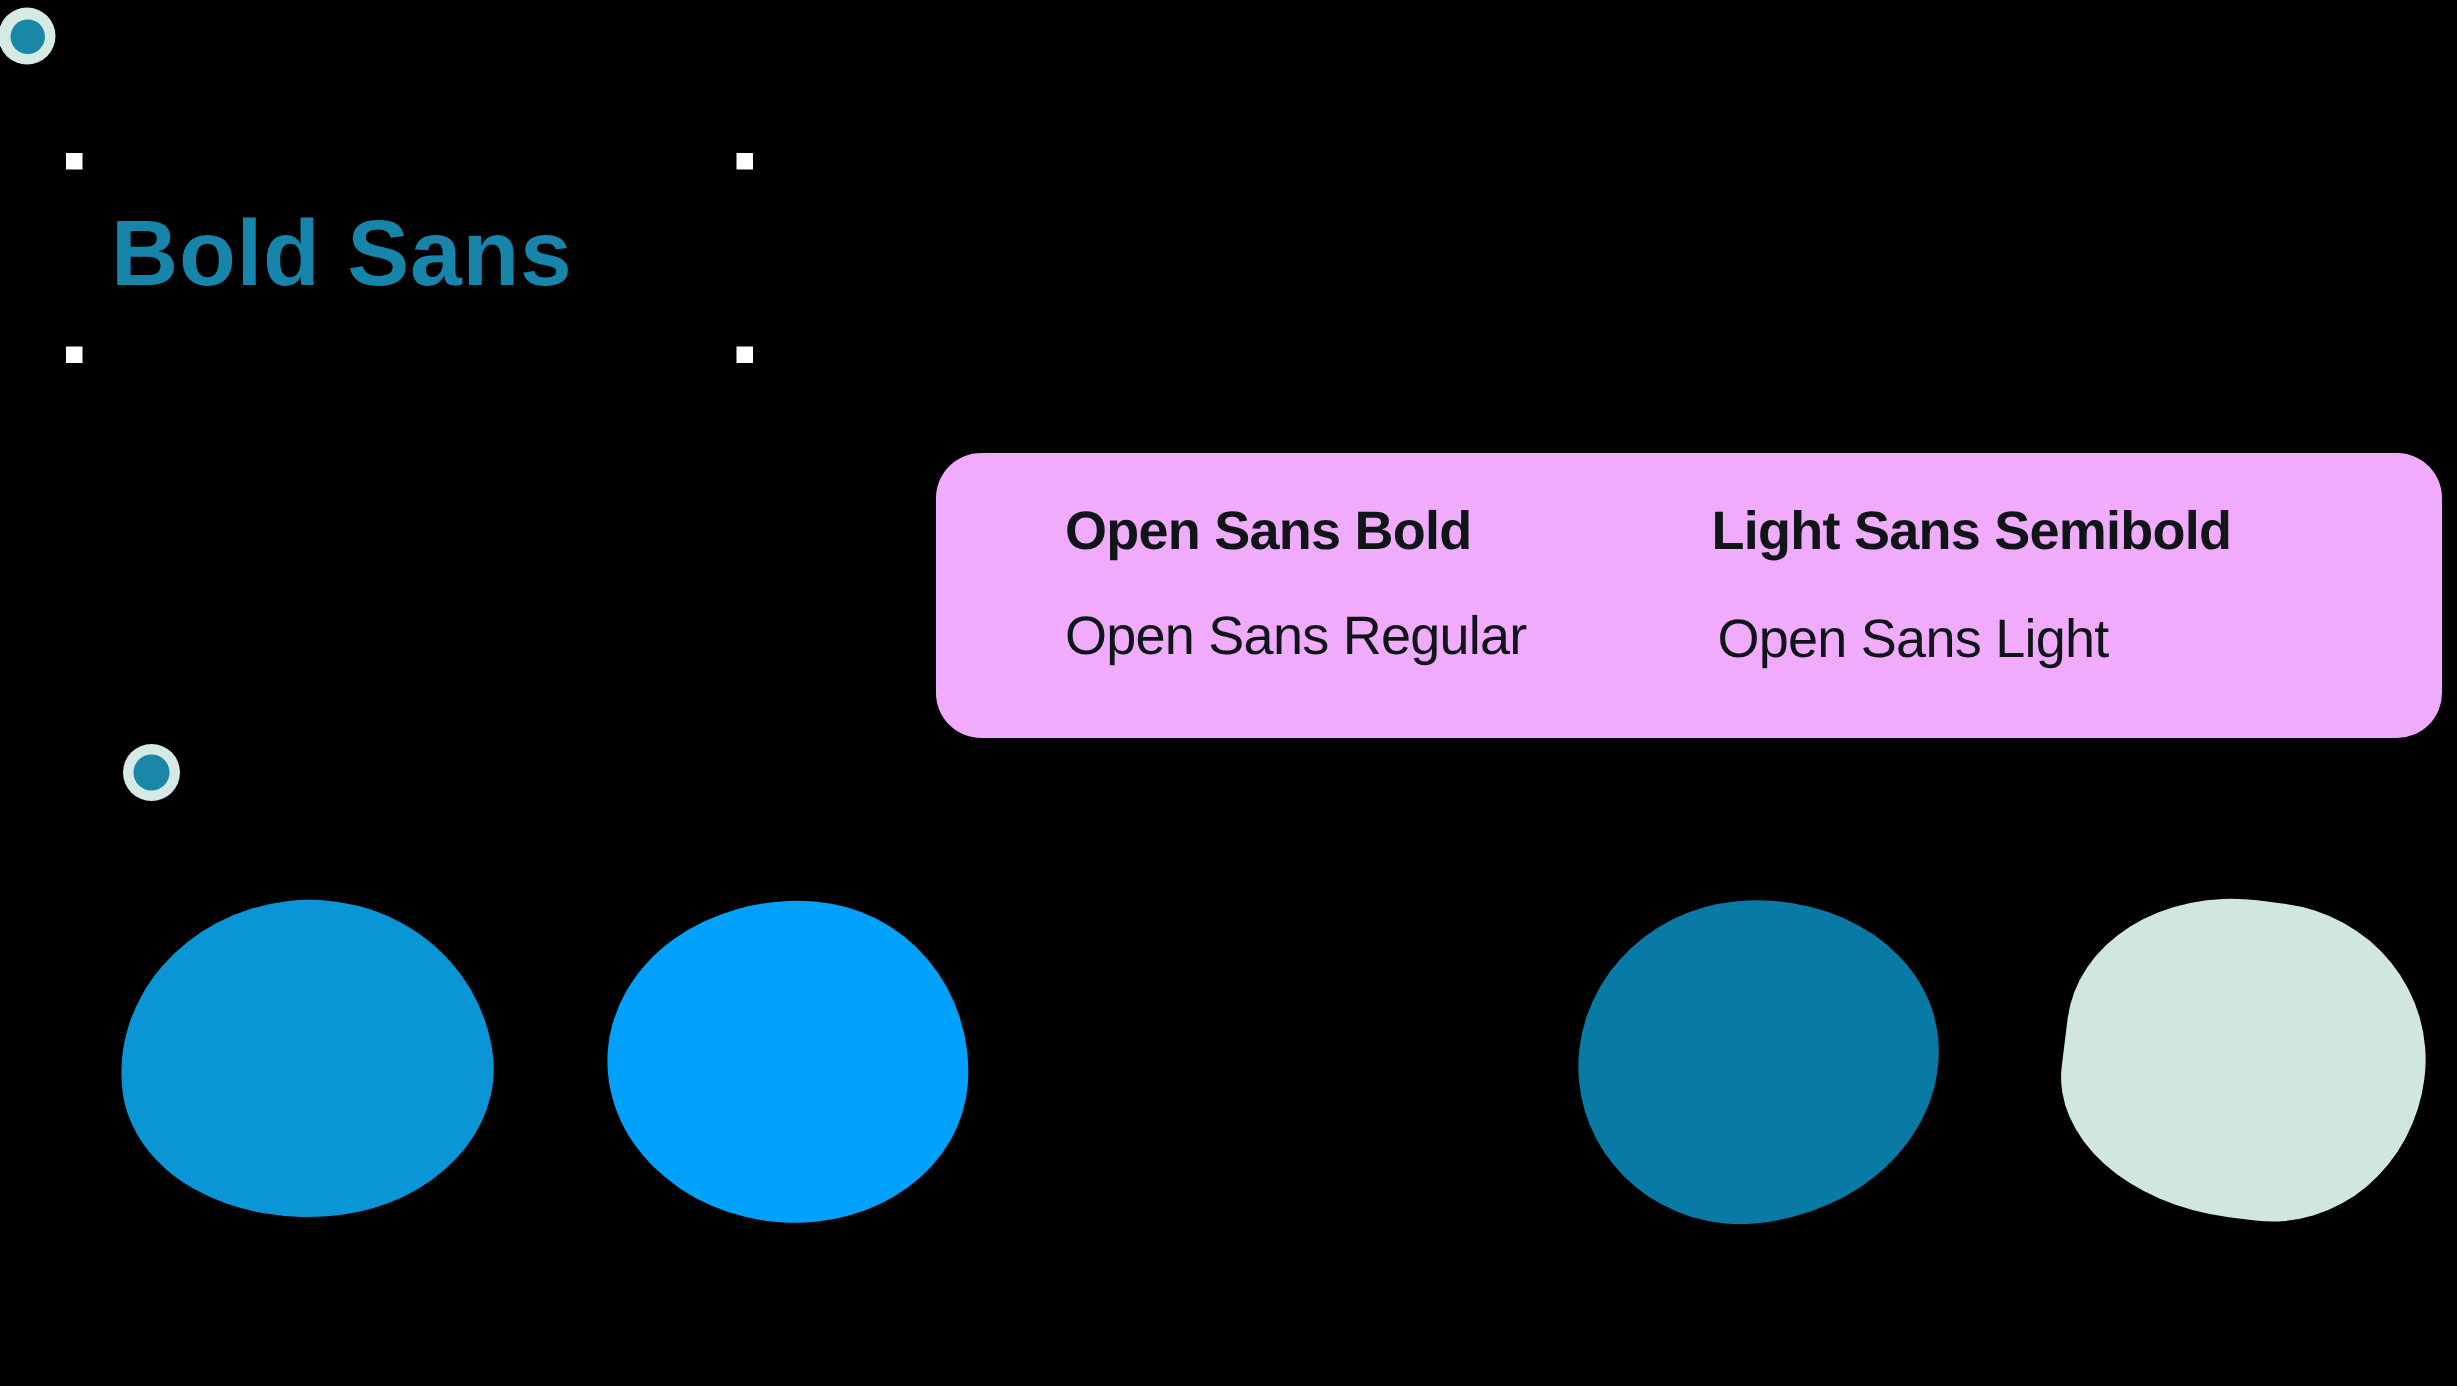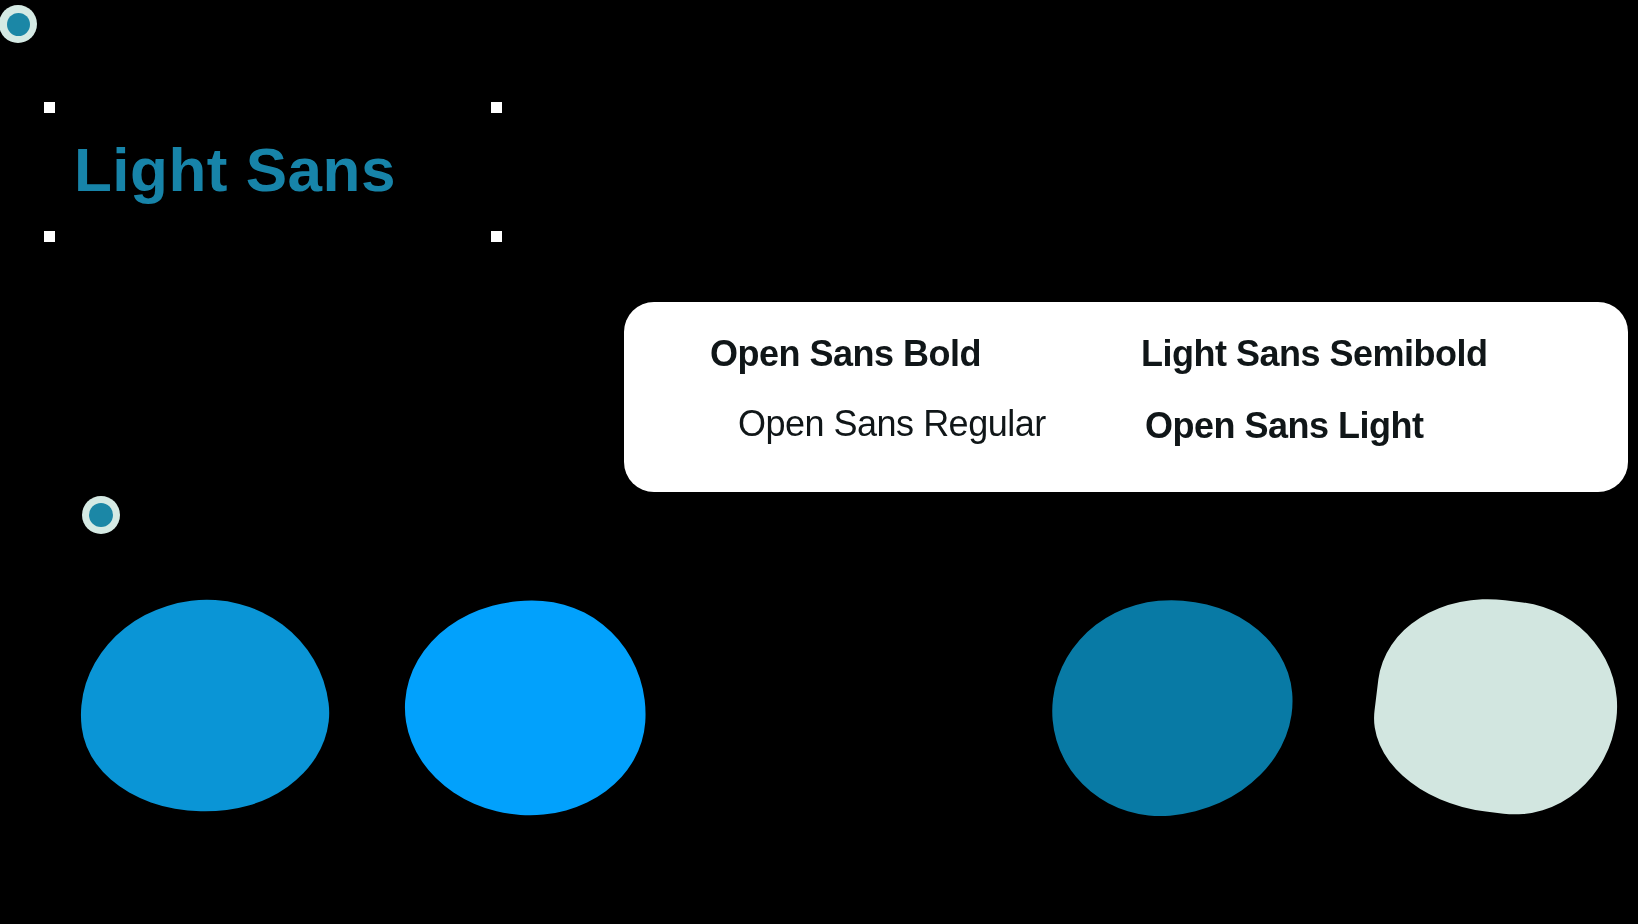--- a/index.html
+++ b/index.html
@@ -35,21 +35,21 @@
 
   
   .samples-panel{
     position:absolute;left:624px;top:302px;width:1004px;height:190px;
     border-radius:30px;
   }
   .sample{position:absolute;white-space:nowrap;font-size:36px;line-height:48px;letter-spacing:-0.5px;}
   .sample-bold{left:86px;top:28px;font-weight:700;}
   .sample-semibold{left:517px;top:28px;font-weight:600;}
   .sample-regular{left:86px;top:98px;font-weight:400;}
-  .sample-light{left:521px;top:100px;font-weight:700;}
+  .sample-light{left:521px;top:100px;font-weight:400;}
 
   
   .blob{position:absolute;}
   .blob-1{left:80px;top:600px;width:248px;height:212px;
     border-radius:50% 50% 46% 54% / 53% 56% 44% 47%;transform:rotate(-7deg);}
   .blob-2{left:405px;top:600px;width:241px;height:215px;
     border-radius:54% 46% 49% 51% / 51% 53% 47% 49%;transform:rotate(4deg);}
   .blob-3{left:1052px;top:600px;width:241px;height:215px;
     border-radius:48% 52% 55% 45% / 51% 48% 52% 49%;transform:rotate(-5deg);}
   .blob-4{left:1376px;top:600px;width:241px;height:212px;
@@ -62,27 +62,27 @@
 
   <div class="marker marker-1" style="background: rgb(213, 234, 228);">
     <div class="inner" style="background: rgb(27, 135, 166);"></div>
   </div>
 
   <div class="title-object">
     <div class="handle handle-tl" style="background: rgb(255, 255, 255);"></div>
     <div class="handle handle-tr" style="background: rgb(255, 255, 255);"></div>
     <div class="handle handle-bl" style="background: rgb(255, 255, 255);"></div>
     <div class="handle handle-br" style="background: rgb(255, 255, 255);"></div>
-    <div class="title-text" style="color: rgb(23, 132, 169);">Light Sans</div>
+    <div class="title-text" style="color: rgb(23, 132, 169);">Bold Sans</div>
   </div>
 
-  <div class="samples-panel" style="background: #ffffff; text-align: center;">
+  <div class="samples-panel" style="background: #f0abfc; text-align: center;">
     <div class="sample sample-bold" style="color: rgb(16, 22, 24);">Open Sans Bold</div>
     <div class="sample sample-semibold" style="color: rgb(16, 22, 24);">Light Sans Semibold</div>
-    <div class="sample sample-regular" style="color: rgb(16, 22, 24); margin-left: 28px;">Open Sans Regular</div>
+    <div class="sample sample-regular" style="color: rgb(16, 22, 24);">Open Sans Regular</div>
     <div class="sample sample-light" style="color: rgb(16, 22, 24);">Open Sans Light</div>
   </div>
 
   <div class="marker marker-2" style="background: rgb(213, 234, 228);">
     <div class="inner" style="background: rgb(27, 135, 166);"></div>
   </div>
 
   <div class="blob blob-1" style="background: rgb(10, 149, 214);"></div>
   <div class="blob blob-2" style="background: rgb(2, 161, 252);"></div>
   <div class="blob blob-3" style="background: rgb(8, 122, 165);"></div>

